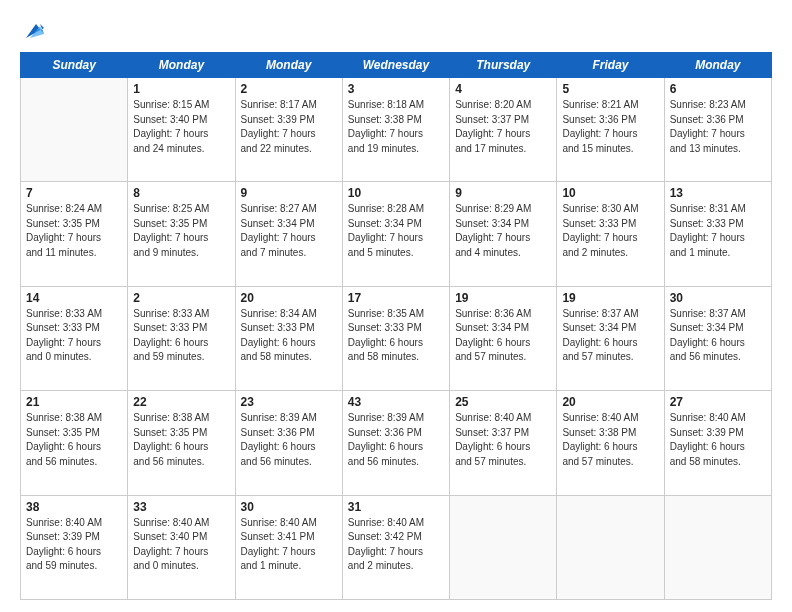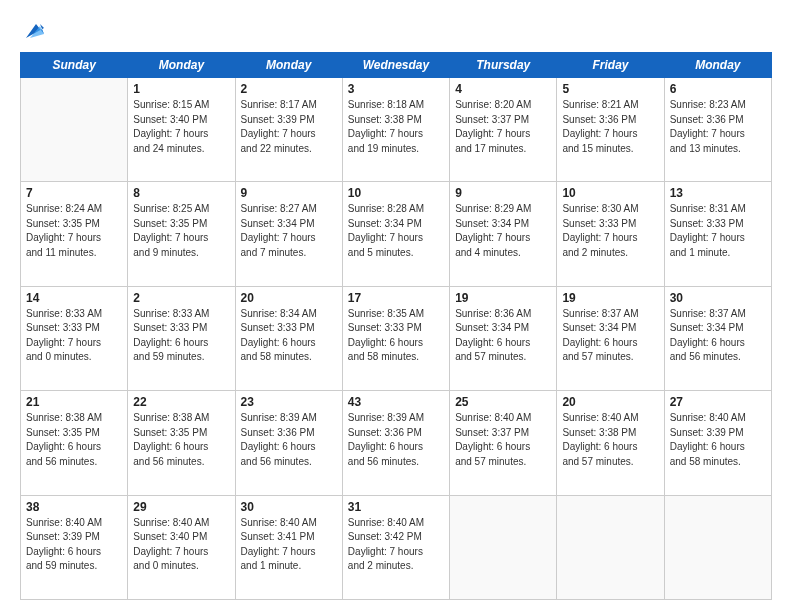--- a/index.html
+++ b/index.html
@@ -253,21 +253,21 @@
             <span class="day-number">27</span>
             <div class="cell-text">Sunrise: 8:40 AM<br>Sunset: 3:39 PM<br>Daylight: 6 hours<br>and 58 minutes.</div>
           </td>
         </tr>
         <tr>
           <td>
             <span class="day-number">38</span>
             <div class="cell-text">Sunrise: 8:40 AM<br>Sunset: 3:39 PM<br>Daylight: 6 hours<br>and 59 minutes.</div>
           </td>
           <td>
-            <span class="day-number">29</span>
+            <span class="day-number">33</span>
             <div class="cell-text">Sunrise: 8:40 AM<br>Sunset: 3:40 PM<br>Daylight: 7 hours<br>and 0 minutes.</div>
           </td>
           <td>
             <span class="day-number">30</span>
             <div class="cell-text">Sunrise: 8:40 AM<br>Sunset: 3:41 PM<br>Daylight: 7 hours<br>and 1 minute.</div>
           </td>
           <td>
             <span class="day-number">31</span>
             <div class="cell-text">Sunrise: 8:40 AM<br>Sunset: 3:42 PM<br>Daylight: 7 hours<br>and 2 minutes.</div>
           </td>

